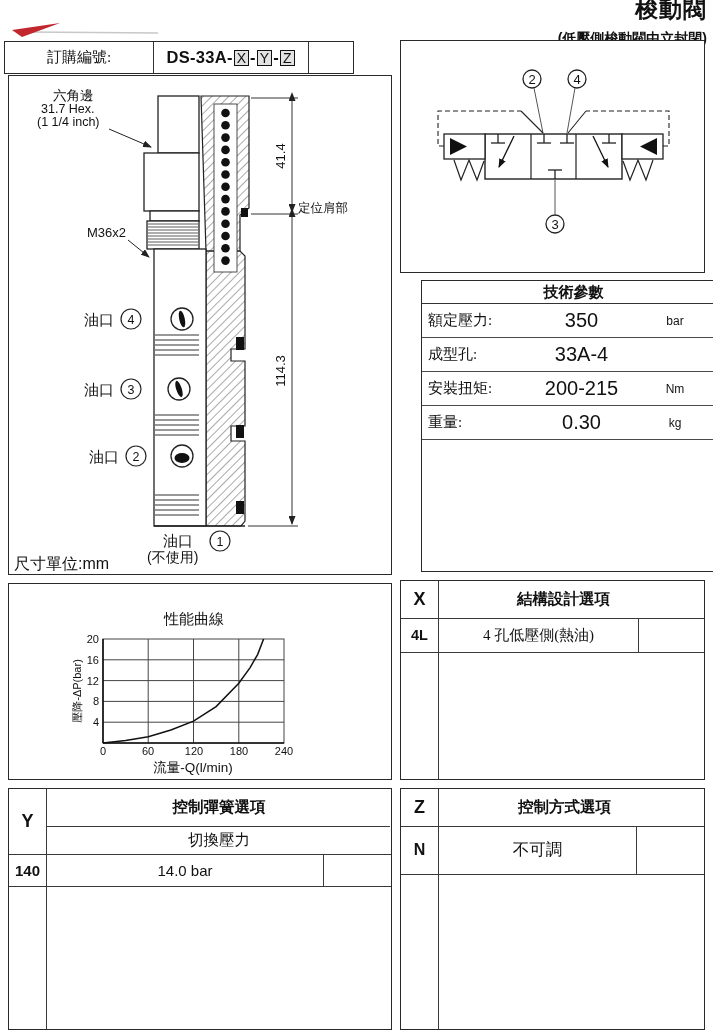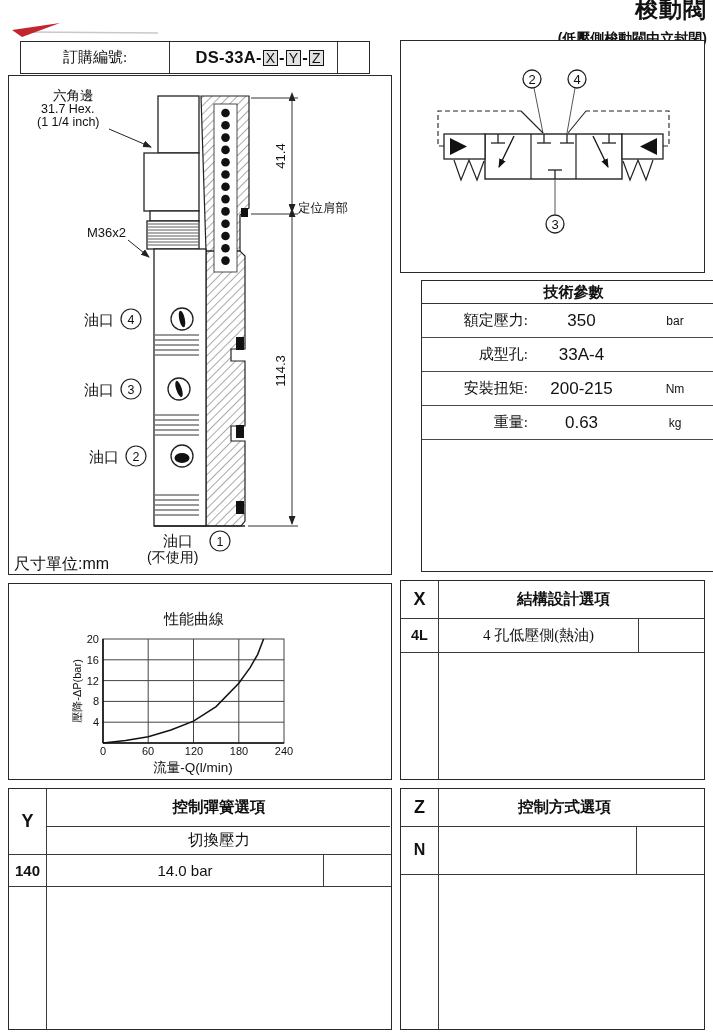--- a/index.html
+++ b/index.html
@@ -14,43 +14,43 @@
   .main-title{position:absolute;top:-3px;right:6px;text-align:right;line-height:1.05;}
   .main-title .t1{font-size:23px;font-weight:bold;letter-spacing:1px;}
   .main-title .t2{font-size:14px;font-weight:bold;margin-top:10px;}
   .order-cell{border-right:1.3px solid #333;height:100%;box-sizing:border-box;}
   .code{font-weight:bold;font-size:16.5px;letter-spacing:.3px;}
   .codebox{display:inline-block;border:1.5px solid #111;background:#e2e2e2;
            padding:0 2px;line-height:14px;font-size:14px;vertical-align:-1px;margin:0 1px;}
   .tech-title{height:22px;line-height:22px;text-align:center;font-weight:bold;font-size:15px;
               border-bottom:1.5px solid #333;}
   .tech-row{display:flex;align-items:center;height:33px;border-bottom:1.1px solid #4a4a4a;}
-  .tech-row .lbl{width:100px;padding-left:6px;font-family:"Liberation Serif",serif;font-size:15px;text-align:right;}
-  .tech-row .val{flex:1;text-align:center;font-size:17px;}
+  .tech-row .lbl{width:100px;padding-left:6px;font-family:"Liberation Serif",serif;font-size:15px;}
+  .tech-row .val{flex:1;text-align:center;font-size:20px;}
   .tech-row .unit{width:80px;text-align:center;padding-right:10px;font-size:12px;}
   .tech-foot{height:26px;line-height:24px;padding-left:5px;font-family:"Liberation Serif",serif;font-size:13.5px;}
   .opt-code{font-weight:bold;}
   text{fill:#111;}
 </style>
 </head>
 <body>
 
 <div class="page">
 
   <svg class="abs" style="left:10px;top:22px;" width="150" height="18">
     <line x1="18" y1="10" x2="148" y2="11" stroke="#c8c8c8" stroke-width="1.4"></line>
     <polygon points="2,8 50,1 12,15" fill="#c1272d"></polygon>
   </svg>
 
   <div class="main-title">
     <div class="t1">梭動閥</div>
     <div class="t2">(低壓側梭動閥中立封閉)</div>
   </div>
 
-  <div class="panel" style="left:20px;top:41px;width:350px;height:33px;display:flex;gap:13px;">
+  <div class="panel" style="left:4px;top:41px;width:350px;height:33px;display:flex;">
     <div class="order-cell center serif" style="width:149px;font-size:15px;">訂購編號:</div>
     <div class="order-cell center" style="width:155px;">
       <span class="code">DS-33A-</span>
         <span class="codebox">X</span>
         <span class="code">-</span>
         <span class="codebox">Y</span>
         <span class="code">-</span>
         <span class="codebox">Z</span>
     </div>
     <div style="flex:1;"></div>
@@ -244,21 +244,21 @@
       <span class="val">33A-4</span>
       <span class="unit"></span>
     </div>
     <div class="tech-row">
       <span class="lbl">安裝扭矩:</span>
       <span class="val">200-215</span>
       <span class="unit">Nm</span>
     </div>
     <div class="tech-row">
       <span class="lbl">重量:</span>
-      <span class="val">0.63</span>
+      <span class="val">0.30</span>
       <span class="unit">kg</span>
     </div>
   </div>
 
   <div class="panel" style="left:8px;top:583px;width:384px;height:197px;">
     <svg width="380" height="193" viewBox="0 0 380 193">
       <text x="185" y="40" text-anchor="middle" font-size="15">性能曲線</text>
 
       <g stroke="#444" stroke-width="1" fill="none">
         <rect x="94" y="55" width="181" height="104"></rect>
@@ -322,15 +322,16 @@
   </div>
 
   <div class="panel" style="left:400px;top:788px;width:305px;height:242px;">
     <div class="vline" style="left:37px;top:0;height:100%;"></div>
     <div class="hline" style="left:0;top:37px;width:100%;"></div>
     <div class="hline" style="left:0;top:85px;width:100%;"></div>
     <div class="vline" style="left:235px;top:37px;height:48px;"></div>
     <div class="abs center opt-code" style="left:0;top:0;width:37px;height:37px;font-size:18px;">Z</div>
     <div class="abs center" style="left:38px;top:0;right:14px;height:37px;font-weight:bold;font-size:15.5px;">控制方式選項</div>
     <div class="abs center opt-code" style="left:0;top:37px;width:37px;height:48px;font-size:16px;">N</div>
+    <div class="abs center serif" style="left:38px;top:37px;width:197px;height:48px;font-size:16.5px;">不可調</div>
   </div>
 
 </div>
 
 </body></html>

